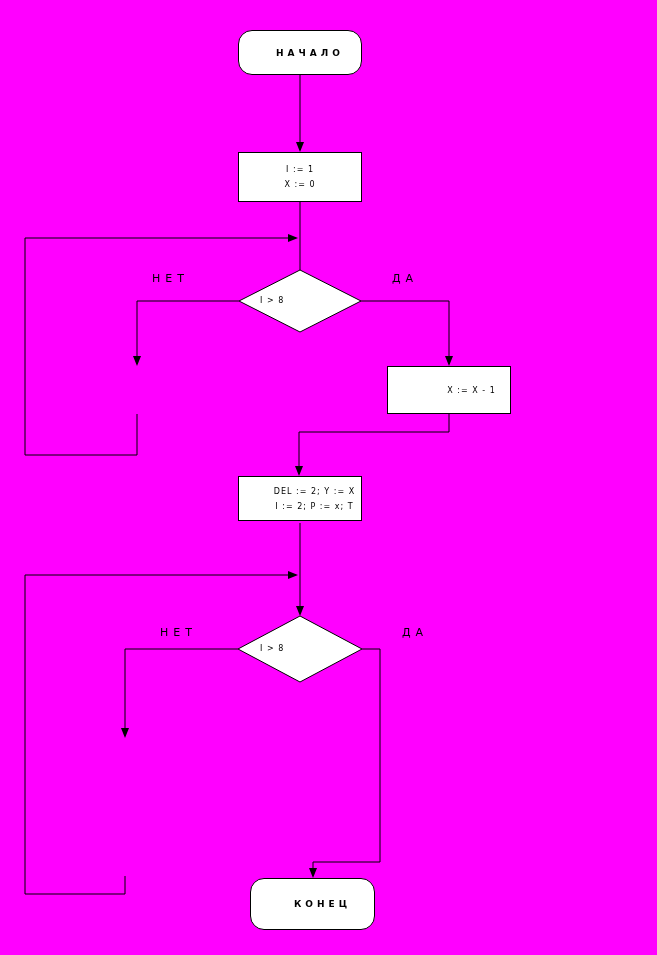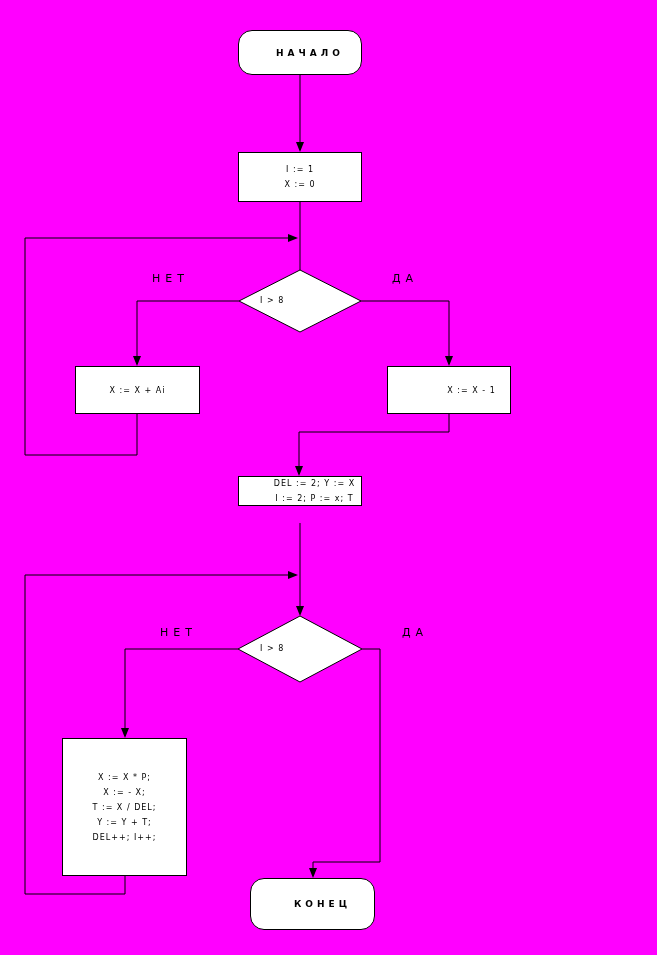--- a/index.html
+++ b/index.html
@@ -43,21 +43,21 @@
     position:absolute;
     font-size:11px;letter-spacing:5px;color:#000;
     white-space:nowrap;
     text-align:center;
   }
   
   #n-start{left:238px;top:30px;width:124px;height:45px;}
   #n-init {left:238px;top:152px;width:124px;height:50px;}
   #n-add  {left:75px; top:366px;width:125px;height:48px;}
   #n-sub  {left:387px;top:366px;width:124px;height:48px;padding-left:45px;}
-  #n-init2{left:238px;top:476px;width:124px;height:30px;padding-left:29px;}
+  #n-init2{left:238px;top:476px;width:124px;height:45px;padding-left:29px;}
   #n-body {left:62px; top:738px;width:125px;height:138px;}
   #n-end  {left:250px;top:878px;width:125px;height:52px;align-items:center;}
   #cond1{left:260px;top:296px;width:80px;}
   #cond2{left:260px;top:644px;width:80px;}
   #lbl-no1 {left:152px;top:272px;}
   #lbl-yes1{left:392px;top:272px;}
   #lbl-no2 {left:160px;top:626px;}
   #lbl-yes2{left:402px;top:626px;}
 </style>
 </head>
@@ -113,42 +113,32 @@
 
   <div class="node" id="n-init">
     <div class="tline">I := 1</div>
     <div class="tline">X := 0</div>
   </div>
 
   <div class="cond" id="cond1">I &gt; 8</div>
   <div class="branch-label" id="lbl-no1">НЕТ</div>
   <div class="branch-label" id="lbl-yes1">ДА</div>
 
-  <div class="node" id="n-add">
-    <div class="tline">X := X + Ai</div>
-  </div>
 
   <div class="node" id="n-sub">
     <div class="tline">X := X - 1</div>
   </div>
 
   <div class="node" id="n-init2">
     <div class="tline">DEL := 2; Y := X</div>
     <div class="tline">I := 2; P := x; T</div>
   </div>
 
   <div class="cond" id="cond2">I &gt; 8</div>
   <div class="branch-label" id="lbl-no2">НЕТ</div>
   <div class="branch-label" id="lbl-yes2">ДА</div>
 
-  <div class="node" id="n-body">
-    <div class="tline">X := X * P;</div>
-    <div class="tline">X := - X;</div>
-    <div class="tline">T := X / DEL;</div>
-    <div class="tline">Y := Y + T;</div>
-    <div class="tline">DEL++; I++;</div>
-  </div>
 
   <div class="node terminator" id="n-end">
     <span class="term-label">КОНЕЦ</span>
   </div>
 
 </div>
 
 </body></html>

